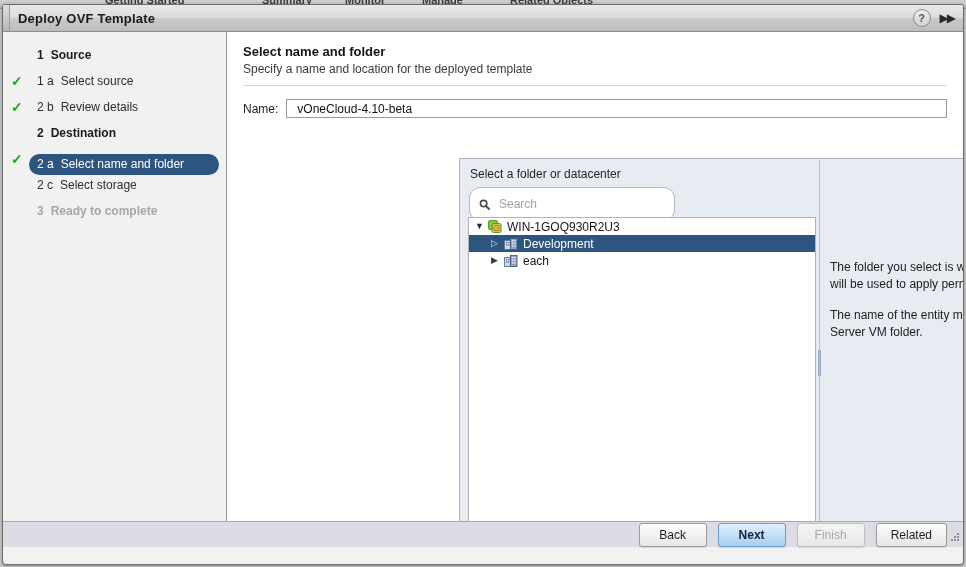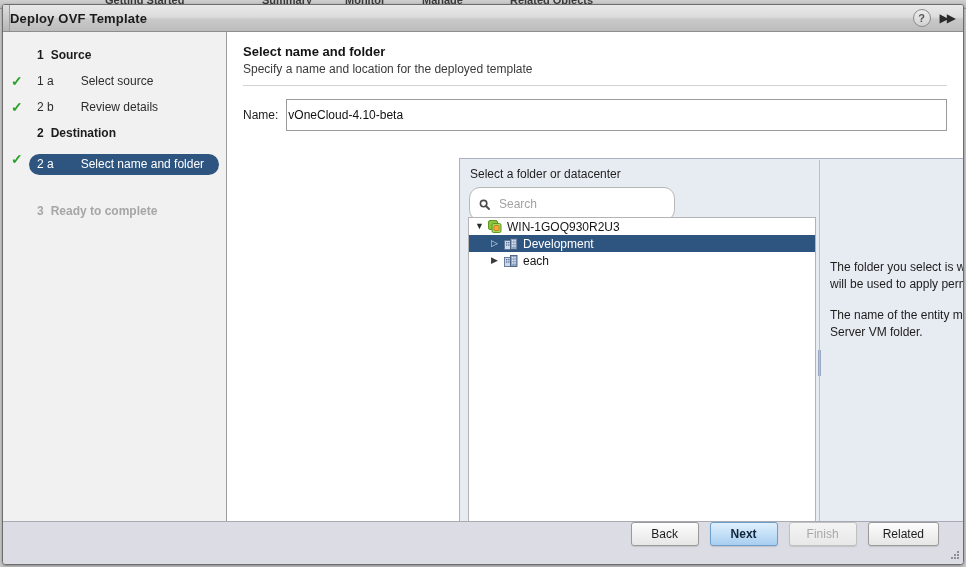--- a/index.html
+++ b/index.html
@@ -31,21 +31,21 @@
     overflow:hidden;
   }
   #titlebar{
     position:relative;height:26px;
     background:linear-gradient(#e9e9e9 0%,#dcdcdc 45%,#c9c9c9 55%,#bcbcbc 100%);
     border-bottom:1px solid #8d8d8d;
     display:flex;align-items:center;
   }
   #titlebar .grip{width:6px;height:26px;background:linear-gradient(#dedede,#b6b6b6);border-right:1px solid #9b9b9b;}
   #title-text{
-    font-size:13px;font-weight:bold;color:#1b1b1b;margin-left:0;letter-spacing:.2px;
+    font-size:13px;font-weight:bold;color:#1b1b1b;margin-left:8px;letter-spacing:.2px;
   }
   #titlebar .tb-right{margin-left:auto;display:flex;align-items:center;gap:9px;padding-right:9px;}
   .help-btn{
     width:16px;height:16px;border-radius:50%;
     border:1px solid #8b8b8b;
     background:linear-gradient(#ededed,#d2d2d2);
     color:#555;font-size:11px;font-weight:bold;
     display:flex;align-items:center;justify-content:center;
     line-height:1;cursor:pointer;
   }
@@ -67,39 +67,39 @@
   }
   .check.blank{color:transparent;}
   .step .pill{
     display:flex;align-items:center;height:21px;box-sizing:border-box;
     padding:0 10px 0 10px;border-radius:11px;
   }
   .step .num{margin-right:7px;}
   .step.group{font-weight:bold;color:#1c1c1c;}
   .step.group .pill{padding-left:8px;}
   .step.sub{color:#2c2c2c;}
-  .step.sub .pill{padding-left:8px;gap:20px;}
+  .step.sub .pill{padding-left:8px;}
   .step.selected .pill{background:#2e5480;color:#ffffff;min-width:190px;margin-top:10px;}
   .step.disabled{color:#a6a6a6;}
   .step.disabled .num{color:#a6a6a6;}
 
   
   #main{flex:1;position:relative;background:#ffffff;}
   #main-head{padding:12px 16px 0 16px;}
   #page-title{font-size:13px;font-weight:bold;color:#141414;margin:0 0 3px 0;}
   #page-sub{font-size:12px;color:#3a3a3a;margin:0;}
   #head-rule{margin:9px 0 0 0;height:1px;background:#d2d2d2;}
 
   #name-row{display:flex;align-items:center;padding:13px 16px 0 16px;}
   #name-label{font-size:12px;color:#1c1c1c;margin-right:8px;}
   #name-input{
-    flex:1;height:32px;box-sizing:border-box;
+    flex:1;height:19px;box-sizing:border-box;
     border:1px solid #9a9a9a;background:#fff;
     font-family:"Liberation Sans",sans-serif;font-size:12px;color:#111;
-    padding:0 1px;outline:none;
+    padding:0 10px;outline:none;
   }
 
   
   #folder-panel{
     position:absolute;left:232px;top:126px;width:719px;height:383px;
     background:#e7ebf2;border:1px solid #aab2c0;box-sizing:border-box;
   }
   #folder-panel-inner{position:relative;width:100%;height:100%;}
   #folder-caption{position:absolute;left:10px;top:8px;font-size:12px;color:#1f1f1f;}
   #search-box{
@@ -143,24 +143,24 @@
 
   #info{
     position:absolute;left:370px;top:100px;width:330px;
     font-size:12px;color:#1d1d1d;line-height:17px;
   }
   #info p{margin:0 0 14px 0;}
   #info p:last-child{margin-bottom:0;}
 
   
   #footer{
-    position:relative;height:44px;background:#dcdce4;
+    position:relative;height:26px;background:#dcdce4;
     border-top:1px solid #a9a9b3;
-    display:flex;justify-content:flex-end;
-    padding-right:24px;box-sizing:border-box;gap:11px;
+    display:flex;align-items:center;justify-content:flex-end;
+    padding-right:16px;box-sizing:border-box;gap:11px;
   }
   .btn{
     min-width:68px;height:24px;box-sizing:border-box;
     border:1px solid #9a9a9a;border-radius:3px;
     background:linear-gradient(#fdfdfd,#e6e6e6);
     font-family:"Liberation Sans",sans-serif;font-size:12px;color:#1d1d1d;
     cursor:pointer;padding:0 14px;
     box-shadow:0 1px 1px rgba(0,0,0,.12);
   }
   .btn.primary{
@@ -226,20 +226,24 @@
       </div>
       <div class="step sub selected">
         <span class="check">✓</span>
         <span class="pill">
             <span class="num">2 a</span>
             <span>Select name and folder</span>
           </span>
       </div>
       <div class="step sub">
         <span class="check blank">✓</span>
+        <span class="pill">
+            <span class="num">2 c</span>
+            <span>Select storage</span>
+          </span>
       </div>
       <div class="step group disabled">
         <span class="check blank">✓</span>
         <span class="pill">
             <span class="num">3</span>
             <span>Ready to complete</span>
           </span>
       </div>
     </div>
 

